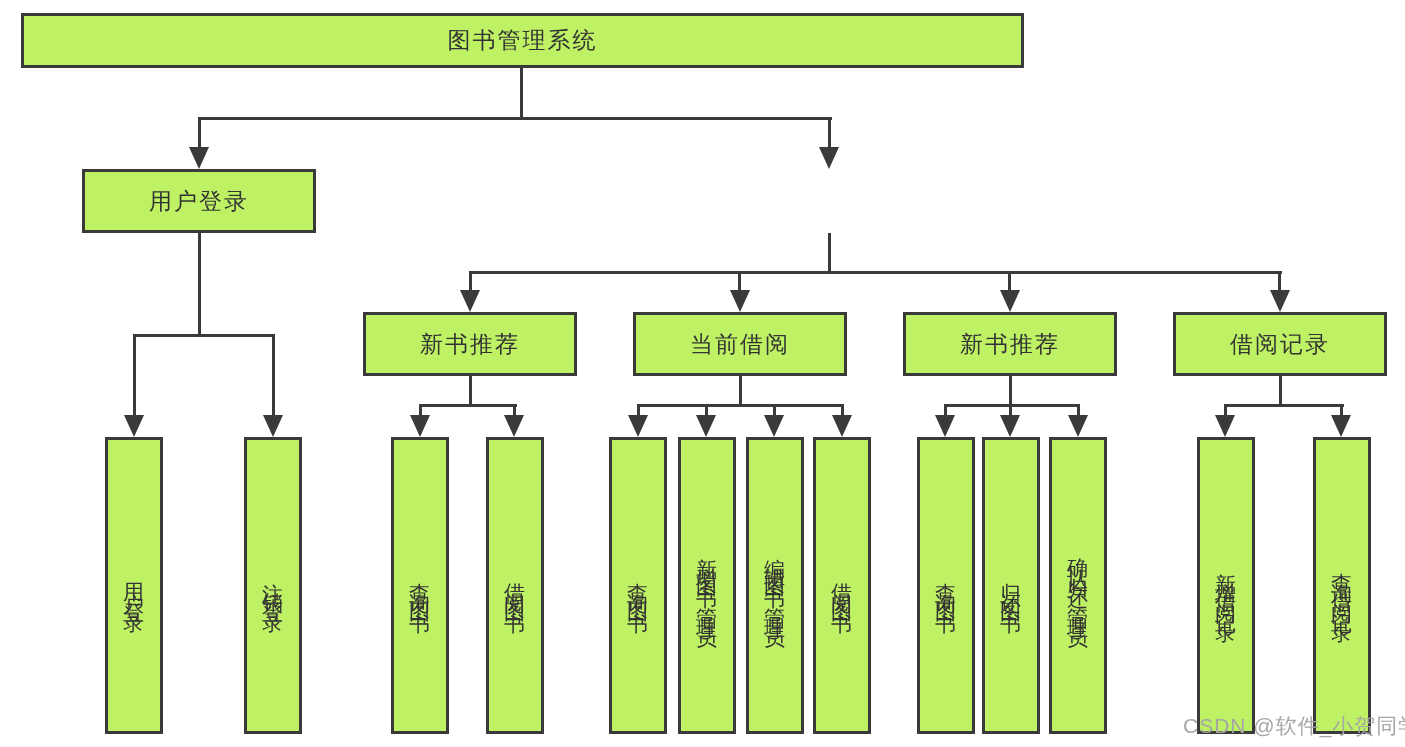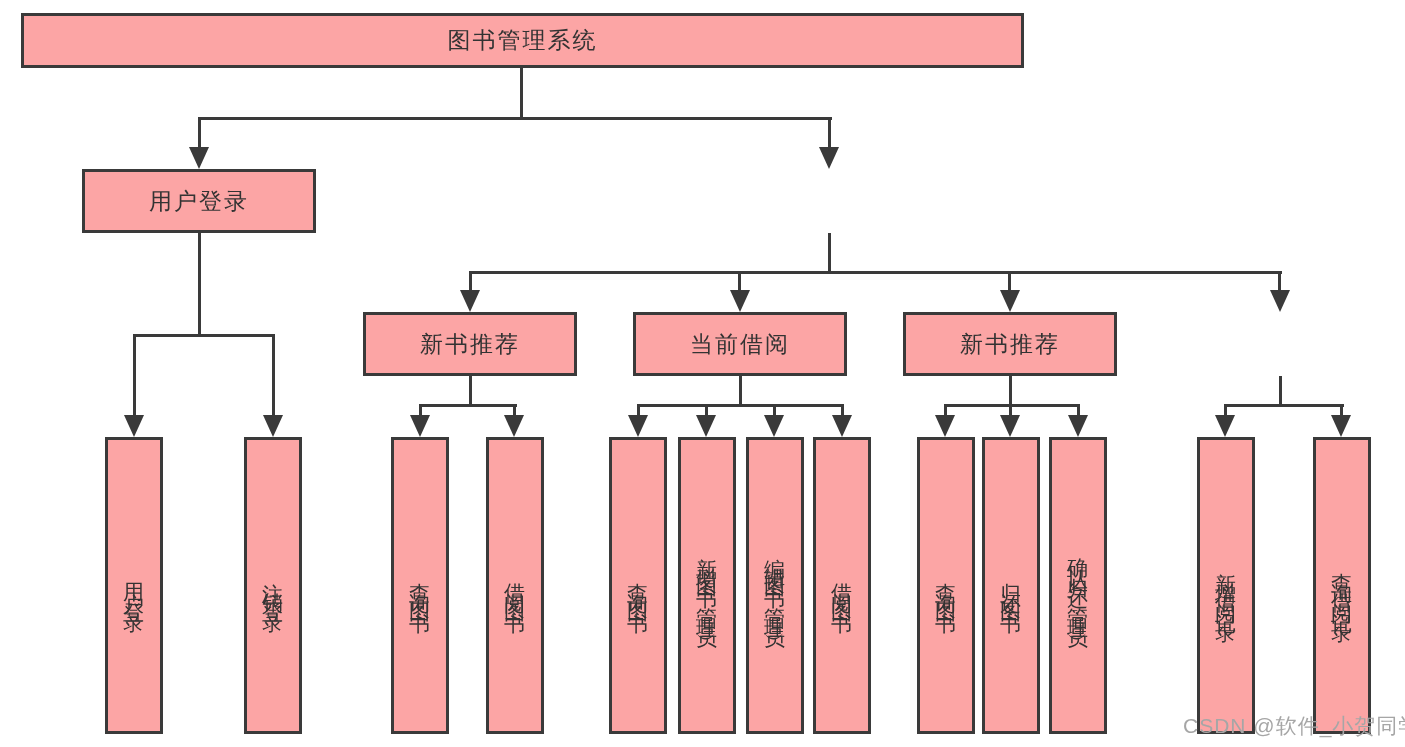--- a/index.html
+++ b/index.html
@@ -16,21 +16,21 @@
     position: relative;
     width: 1405px;
     height: 747px;
     background: var(--background);
     overflow: hidden;
   }
 
   .box {
     position: absolute;
     border: 3px solid var(--line);
-    background: #fca5a5;
+    background: #bef264;
     display: flex;
     align-items: center;
     justify-content: center;
     text-align: center;
   }
   .box.h {
     font-size: 23px;
     letter-spacing: 2px;
     white-space: nowrap;
   }
@@ -96,20 +96,21 @@
   <div class="line" style="left:738px; top:271px; width:3px; height:21px"></div>
   <div class="arrow-down" style="left:730px; top:290px"></div>
   <div class="line" style="left:1008px; top:271px; width:3px; height:21px"></div>
   <div class="arrow-down" style="left:1000px; top:290px"></div>
   <div class="line" style="left:1278px; top:271px; width:3px; height:21px"></div>
   <div class="arrow-down" style="left:1270px; top:290px"></div>
 
   <div class="box h" style="left:363px; top:312px; width:214px; height:64px">新书推荐</div>
   <div class="box h" style="left:633px; top:312px; width:214px; height:64px">当前借阅</div>
   <div class="box h" style="left:903px; top:312px; width:214px; height:64px">新书推荐</div>
+  <div class="box h" style="left:1173px; top:312px; width:214px; height:64px">借阅记录</div>
 
   <div class="line" style="left:469px; top:376px; width:3px; height:31px"></div>
   <div class="line" style="left:419px; top:404px; width:98px; height:3px"></div>
   <div class="line" style="left:419px; top:404px; width:3px; height:14px"></div>
   <div class="arrow-down" style="left:410px; top:415px"></div>
   <div class="line" style="left:513px; top:404px; width:3px; height:14px"></div>
   <div class="arrow-down" style="left:504px; top:415px"></div>
 
   <div class="line" style="left:739px; top:376px; width:3px; height:31px"></div>
   <div class="line" style="left:637px; top:404px; width:207px; height:3px"></div>

